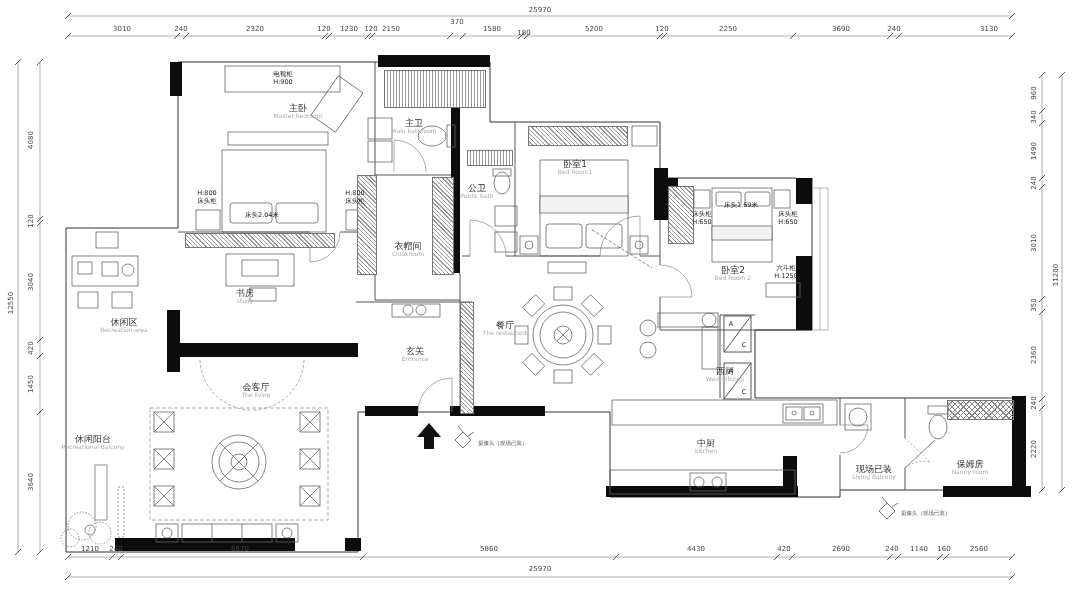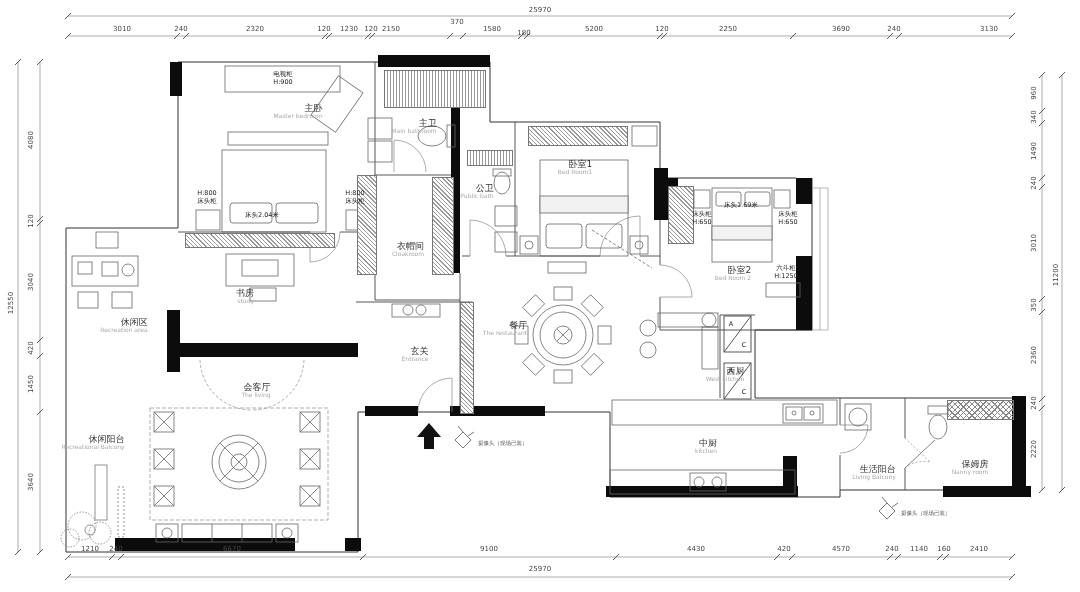--- a/index.html
+++ b/index.html
@@ -1,21 +1,21 @@
 <!DOCTYPE html>
 <html><head>
 <meta charset="utf-8">
 <style>
   html,body{margin:0;padding:0;background:#fff}
   .plan{position:relative;width:1080px;height:592px;background:#fff;
         font-family:"DejaVu Sans","Liberation Sans",sans-serif;overflow:hidden}
   .plan svg{position:absolute;left:0;top:0}
   .dim{position:absolute;transform:translate(-50%,-50%);font-size:7px;color:#444;white-space:nowrap}
   .dim.v{transform:translate(-50%,-50%) rotate(-90deg)}
-  .lbl{position:absolute;transform:translate(-50%,-50%);text-align:right;color:#333;
+  .lbl{position:absolute;transform:translate(-50%,-50%);text-align:center;color:#333;
        font-size:9px;line-height:1.15;white-space:nowrap}
   .lbl .en{display:block;font-size:6px;color:#a9a9a9;font-weight:normal}
   .ann{position:absolute;transform:translate(-50%,-50%);font-size:6.5px;color:#222;
        text-align:center;line-height:1.25;white-space:nowrap}
   .ann span{display:block}
   .note{position:absolute;transform:translate(0,-50%);font-size:5.5px;color:#555;white-space:nowrap}
   .hatchd{position:absolute;border:1px solid #777;
       background:repeating-linear-gradient(45deg,#fff 0 2px,#999 2px 3px)}
   .hatchv{position:absolute;border:1px solid #777;
       background:repeating-linear-gradient(90deg,#fff 0 2px,#999 2px 3px)}
@@ -265,21 +265,21 @@
 <div class="lbl" style="left:477px;top:192px"><span>公卫</span><span class="en">Public bath</span></div>
 <div class="lbl" style="left:575px;top:168px"><span>卧室1</span><span class="en">Bed Room1</span></div>
 <div class="lbl" style="left:733px;top:274px"><span>卧室2</span><span class="en">Bed Room 2</span></div>
 <div class="lbl" style="left:124px;top:326px"><span>休闲区</span><span class="en">Recreation area</span></div>
 <div class="lbl" style="left:245px;top:297px"><span>书房</span><span class="en">study</span></div>
 <div class="lbl" style="left:256px;top:391px"><span>会客厅</span><span class="en">The living</span></div>
 <div class="lbl" style="left:415px;top:355px"><span>玄关</span><span class="en">Entrance</span></div>
 <div class="lbl" style="left:505px;top:329px"><span>餐厅</span><span class="en">The restaurant</span></div>
 <div class="lbl" style="left:725px;top:375px"><span>西厨</span><span class="en">West kitchen</span></div>
 <div class="lbl" style="left:706px;top:447px"><span>中厨</span><span class="en">kitchen</span></div>
-<div class="lbl" style="left:874px;top:473px"><span>生活阳台</span><span class="en">Living Balcony</span></div>
+<div class="lbl" style="left:874px;top:473px"><span>现场已装</span><span class="en">Living Balcony</span></div>
 <div class="lbl" style="left:93px;top:443px"><span>休闲阳台</span><span class="en">Recreational Balcony</span></div>
 <div class="lbl" style="left:970px;top:468px"><span>保姆房</span><span class="en">Nanny room</span></div>
 
 <div class="ann" style="left:283px;top:78px">
       <span>电视柜</span>
       <span>H:900</span>
     </div>
 <div class="ann" style="left:207px;top:197px">
       <span>H:800</span>
       <span>床头柜</span>
@@ -334,29 +334,29 @@
 <div class="dim" style="left:594px;top:29px">5200</div>
 <div class="dim" style="left:662px;top:29px">120</div>
 <div class="dim" style="left:728px;top:29px">2250</div>
 <div class="dim" style="left:841px;top:29px">3690</div>
 <div class="dim" style="left:894px;top:29px">240</div>
 <div class="dim" style="left:989px;top:29px">3130</div>
 <div class="dim" style="left:540px;top:10px">25970</div>
 
 <div class="dim" style="left:90px;top:549px">1210</div>
 <div class="dim" style="left:116px;top:549px">240</div>
-<div class="dim" style="left:232px;top:549px">6670</div>
-<div class="dim" style="left:489px;top:549px">9100</div>
+<div class="dim" style="left:240px;top:549px">6670</div>
+<div class="dim" style="left:489px;top:549px">5860</div>
 <div class="dim" style="left:696px;top:549px">4430</div>
 <div class="dim" style="left:784px;top:549px">420</div>
-<div class="dim" style="left:841px;top:549px">4570</div>
+<div class="dim" style="left:841px;top:549px">2690</div>
 <div class="dim" style="left:892px;top:549px">240</div>
 <div class="dim" style="left:919px;top:549px">1140</div>
 <div class="dim" style="left:944px;top:549px">160</div>
-<div class="dim" style="left:979px;top:549px">2410</div>
+<div class="dim" style="left:979px;top:549px">2560</div>
 <div class="dim" style="left:540px;top:569px">25970</div>
 
 <div class="dim v" style="left:31px;top:140px">4080</div>
 <div class="dim v" style="left:31px;top:221px">120</div>
 <div class="dim v" style="left:31px;top:282px">3040</div>
 <div class="dim v" style="left:31px;top:348px">420</div>
 <div class="dim v" style="left:31px;top:384px">1450</div>
 <div class="dim v" style="left:31px;top:482px">3640</div>
 <div class="dim v" style="left:11px;top:303px">12550</div>
 

